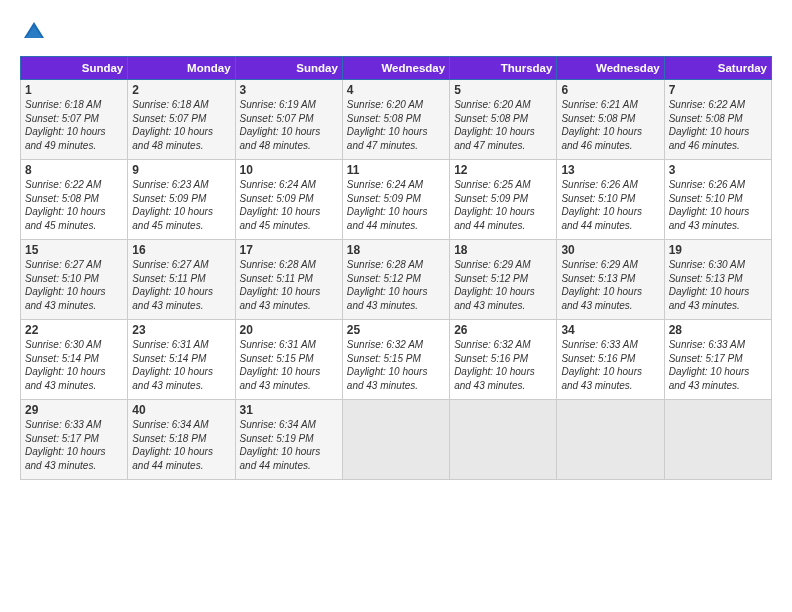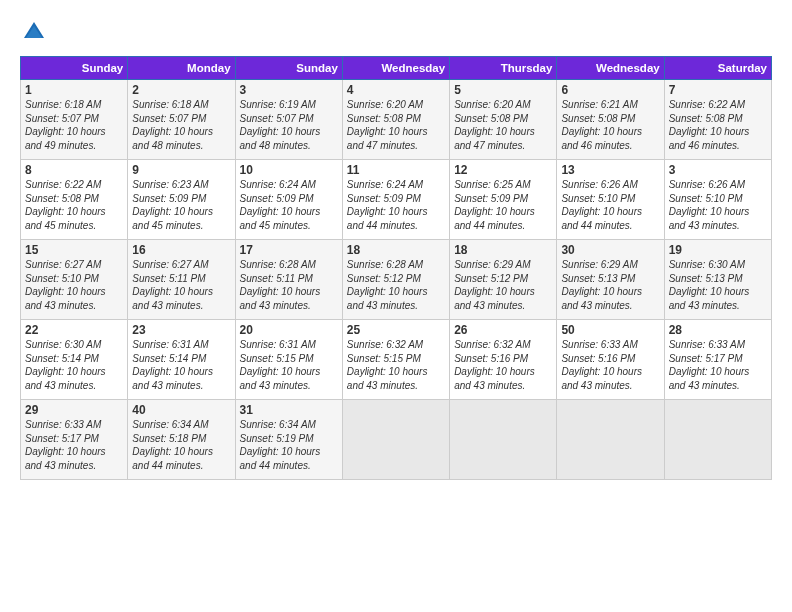--- a/index.html
+++ b/index.html
@@ -242,21 +242,21 @@
           </td>
           <td>
             <span class="day-num">25</span>
             <div class="cell-text">Sunrise: 6:32 AM<br>Sunset: 5:15 PM<br>Daylight: 10 hours<br>and 43 minutes.</div>
           </td>
           <td>
             <span class="day-num">26</span>
             <div class="cell-text">Sunrise: 6:32 AM<br>Sunset: 5:16 PM<br>Daylight: 10 hours<br>and 43 minutes.</div>
           </td>
           <td>
-            <span class="day-num">50</span>
+            <span class="day-num">34</span>
             <div class="cell-text">Sunrise: 6:33 AM<br>Sunset: 5:16 PM<br>Daylight: 10 hours<br>and 43 minutes.</div>
           </td>
           <td>
             <span class="day-num">28</span>
             <div class="cell-text">Sunrise: 6:33 AM<br>Sunset: 5:17 PM<br>Daylight: 10 hours<br>and 43 minutes.</div>
           </td>
         </tr>
         <tr>
           <td>
             <span class="day-num">29</span>

